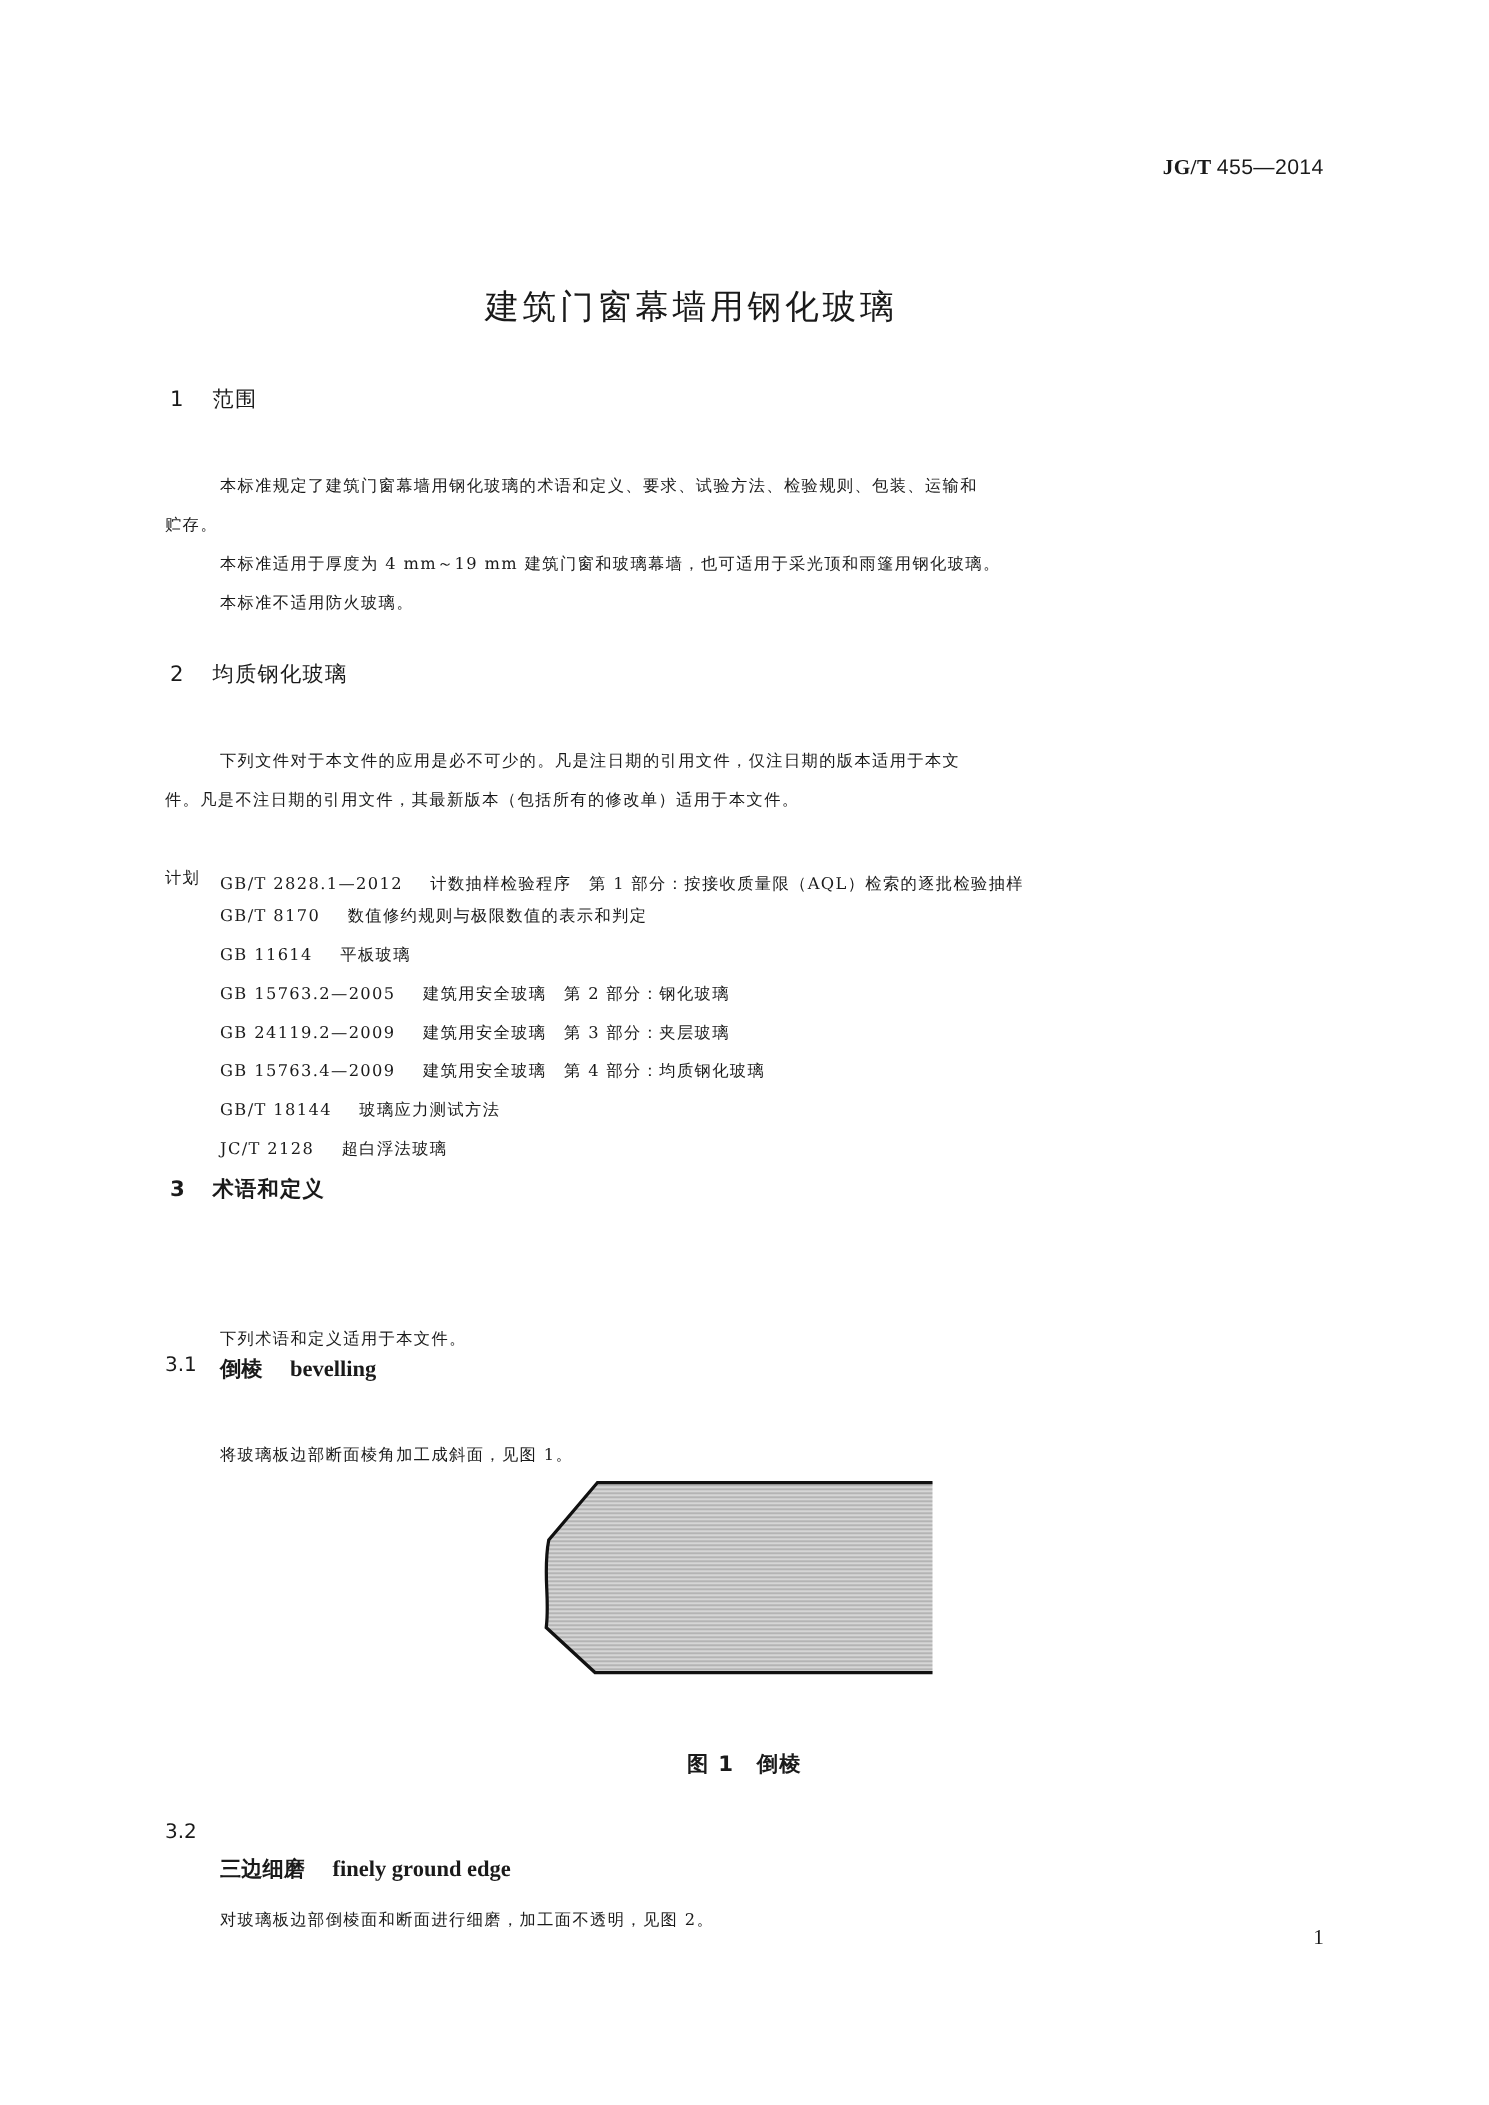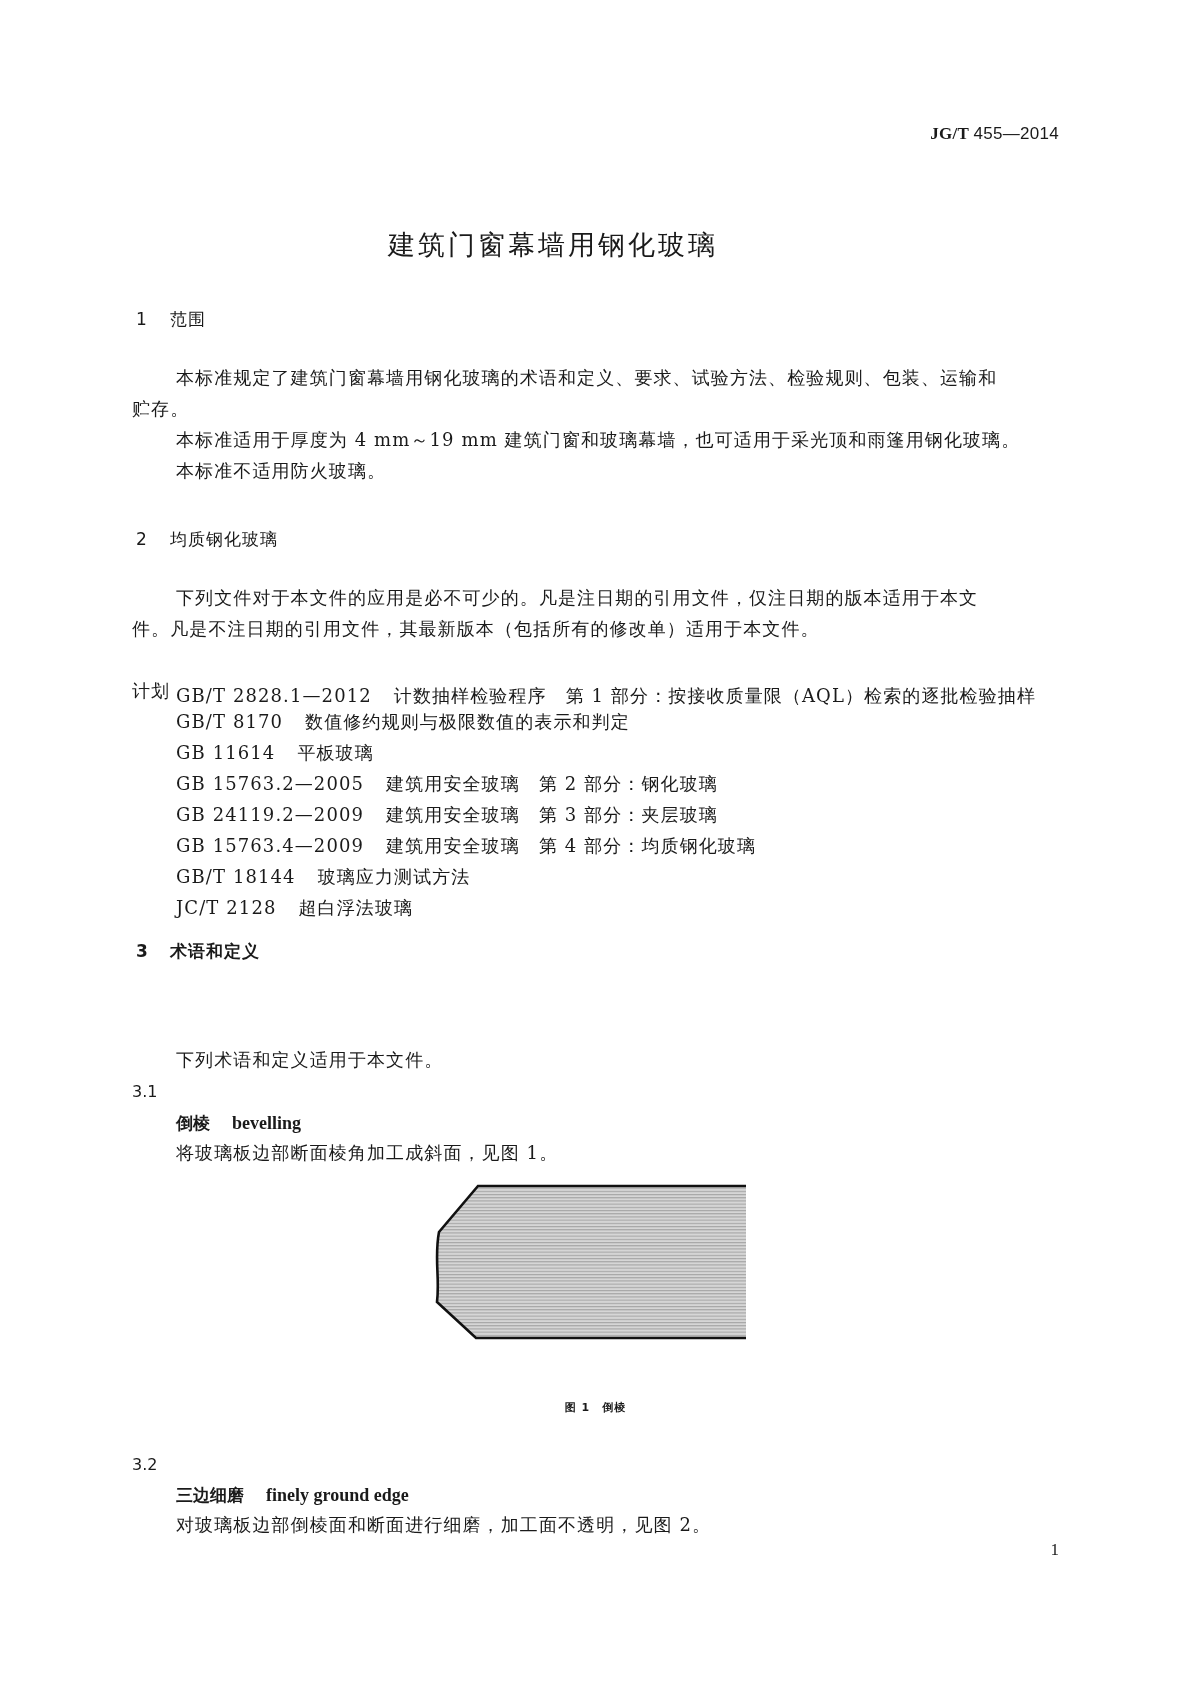--- a/index.html
+++ b/index.html
@@ -6,28 +6,28 @@
   body { width: 1191px; height: 1684px; position: relative; overflow: hidden;
          font-family: "DejaVu Serif", "Liberation Serif", serif; color: #1a1a1a; }
   .abs { position: absolute; white-space: nowrap; }
   .std-code { top: 124px; right: 132px; font-size: 17px; font-weight: bold;
               font-family: "Liberation Serif", serif; letter-spacing: 0.3px; }
   .std-code .num { font-family: "Liberation Sans", sans-serif; font-weight: normal; margin-top: 12px; }
   .doc-title { top: 227px; left: 0; width: 1106px; text-align: center; font-size: 27px;
                font-family: "DejaVu Sans", sans-serif; letter-spacing: 3px; font-weight: normal; }
   .h1 { font-family: "DejaVu Sans", sans-serif; font-size: 17px; left: 136px; letter-spacing: 1px; }
   .h1 .n { display: inline-block; width: 34px; }
-  .p { font-size: 18px; left: 176px; letter-spacing: 1.1px; line-height: 32px; }
+  .p { font-size: 13px; left: 176px; letter-spacing: 1.1px; line-height: 32px; margin-top: 12px; }
   .pl { left: 132px; text-align: right; }
   .ref-code { display: inline-block; }
   .sp { display: inline-block; width: 22px; }
   .term-no { font-family: "DejaVu Sans", sans-serif; font-size: 16px; left: 132px; }
   .term { font-weight: bold; font-size: 17px; left: 176px; font-family: "DejaVu Sans", sans-serif; }
   .term .en { font-family: "Liberation Serif", serif; font-size: 18px; margin-left: 22px; }
-  .caption { top: 1400px; left: 0; width: 1191px; text-align: center; font-size: 11px;
+  .caption { top: 1400px; left: 0; width: 1191px; text-align: center; font-size: 17px;
              font-family: "DejaVu Sans", sans-serif; font-weight: bold; letter-spacing: 1px; }
   .page-no { top: 1540px; right: 132px; font-size: 17px; font-family: "Liberation Serif", serif; }
   .figure { left: 430px; top: 1178px; width: 330px; height: 170px; }
 </style>
 </head>
 <body>
 
 <div class="abs std-code">
   <span>JG/T</span>
   <span class="num">455—2014</span>
@@ -75,21 +75,21 @@
 <div class="abs p" style="top:892px;">
   <span class="ref-code">JC/T 2128</span><span class="sp"></span><span>超白浮法玻璃</span>
 </div>
 
 <div class="abs h1" style="top:940px;font-weight:bold;">
   <span class="n">3</span><span>术语和定义</span>
 </div>
 <div class="abs p" style="top:1044px;">下列术语和定义适用于本文件。</div>
 
 <div class="abs term-no" style="top:1082px;">3.1</div>
-<div class="abs term" style="top:1112px;">
+<div class="abs term" style="top:1084px;">
   <span>倒棱</span><span class="en">bevelling</span>
 </div>
 <div class="abs p" style="top:1137px;">将玻璃板边部断面棱角加工成斜面，见图 1。</div>
 
 <div class="abs figure">
   <svg width="330" height="170" viewBox="0 0 330 170">
     <defs>
       <pattern id="hatch" width="6" height="3.2" patternUnits="userSpaceOnUse">
         <rect width="6" height="3.2" fill="#d6d6d6"></rect>
         <line x1="0" y1="0.6" x2="6" y2="0.6" stroke="#9a9a9a" stroke-width="0.9"></line>

